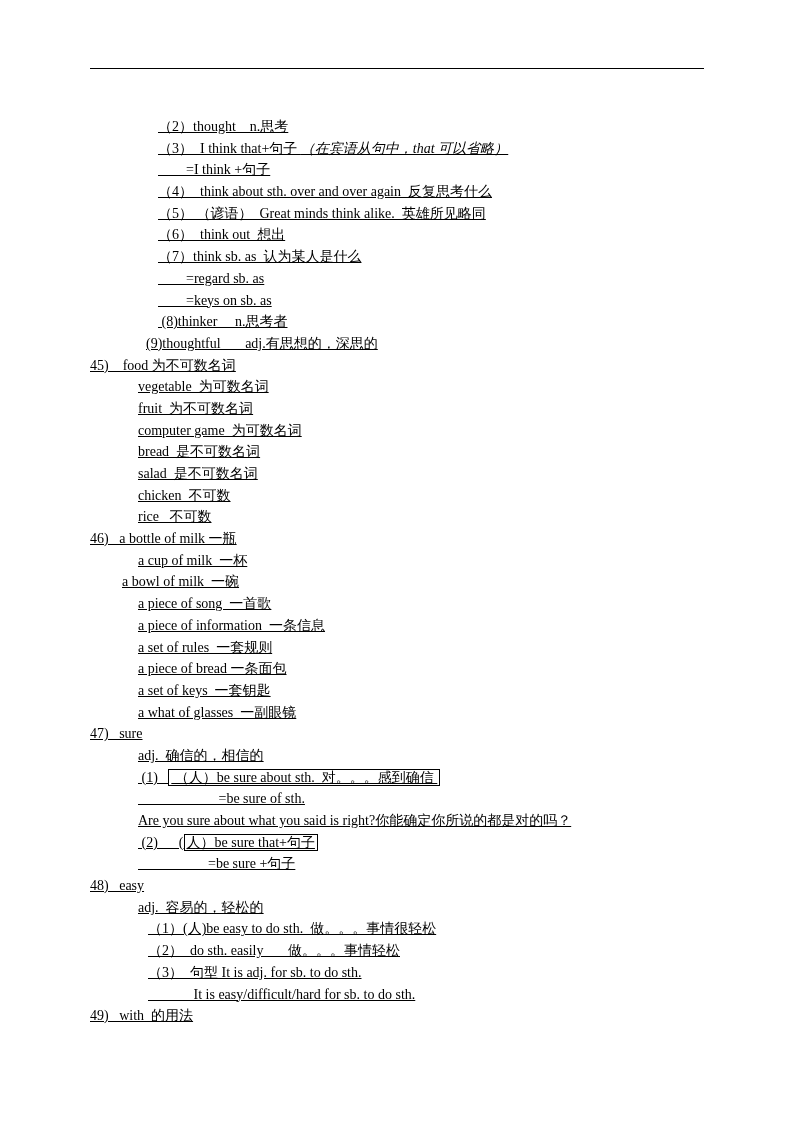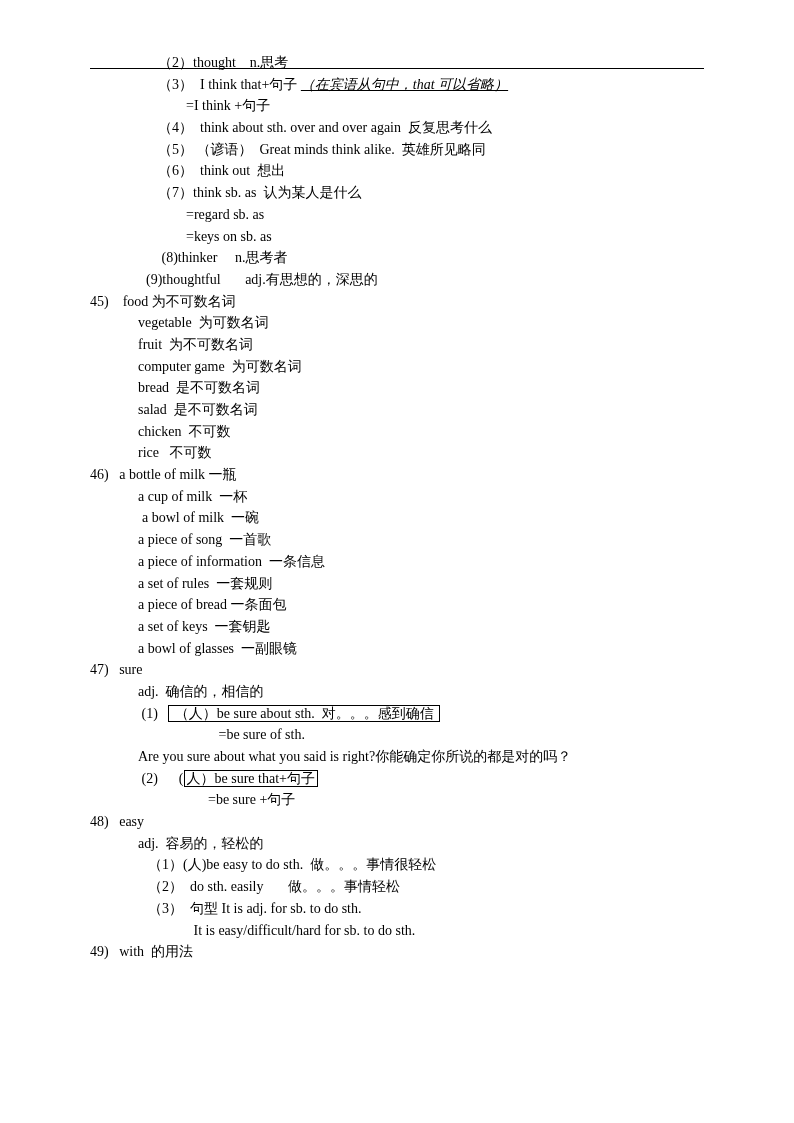--- a/index.html
+++ b/index.html
@@ -8,21 +8,22 @@
     font-family: "Times New Roman", "SimSun", serif;
     font-size: 14px;
     background: #fff;
     color: #000;
   }
   .page {
     width: 794px;
     height: 1123px;
     position: relative;
     box-sizing: border-box;
-    padding: 52px 90px 60px 90px;
+    padding: 116px 90px 60px 90px;
+    text-decoration: underline;
   }
   .hr-top {
     position: absolute;
     top: 68px;
     left: 90px;
     right: 90px;
     border-top: 1px solid #000;
   }
   .content {
     margin-left: 28px;
@@ -64,27 +65,27 @@
     <div class="line" style="margin-left:20px">vegetable  为可数名词</div>
     <div class="line" style="margin-left:20px">fruit  为不可数名词</div>
     <div class="line" style="margin-left:20px">computer game  为可数名词</div>
     <div class="line" style="margin-left:20px">bread  是不可数名词</div>
     <div class="line" style="margin-left:20px">salad  是不可数名词</div>
     <div class="line" style="margin-left:20px">chicken  不可数</div>
     <div class="line" style="margin-left:20px">rice   不可数</div>
 
     <div class="line" style="margin-left:-28px">46)   a bottle of milk 一瓶</div>
     <div class="line" style="margin-left:20px">a cup of milk  一杯</div>
-    <div class="line" style="margin-left:24px">a bowl of milk  一碗</div>
+    <div class="line" style="margin-left:4px">a bowl of milk  一碗</div>
     <div class="line" style="margin-left:20px">a piece of song  一首歌</div>
     <div class="line" style="margin-left:20px">a piece of information  一条信息</div>
     <div class="line" style="margin-left:20px">a set of rules  一套规则</div>
     <div class="line" style="margin-left:20px">a piece of bread 一条面包</div>
     <div class="line" style="margin-left:20px">a set of keys  一套钥匙</div>
-    <div class="line" style="margin-left:20px">a bowl of glasses  一副眼镜</div>
+    <div class="line" style="margin-left:20px">a what of glasses  一副眼镜</div>
 
     <div class="line" style="margin-left:-28px">47)   sure</div>
     <div class="line" style="margin-left:20px">adj.  确信的，相信的</div>
     <div class="line" style="margin-left:20px"><span> (1)   </span><span class="boxed"> （人）be sure about sth.  对。。。感到确信 </span></div>
     <div class="line" style="margin-left:20px">                       =be sure of sth.</div>
     <div class="line" style="margin-left:20px">Are you sure about what you said is right?你能确定你所说的都是对的吗？</div>
     <div class="line" style="margin-left:20px"><span> (2)      (</span><span class="boxed">人）be sure that+句子</span></div>
     <div class="line" style="margin-left:20px">                    =be sure +句子</div>
 
     <div class="line" style="margin-left:-28px">48)   easy</div>

